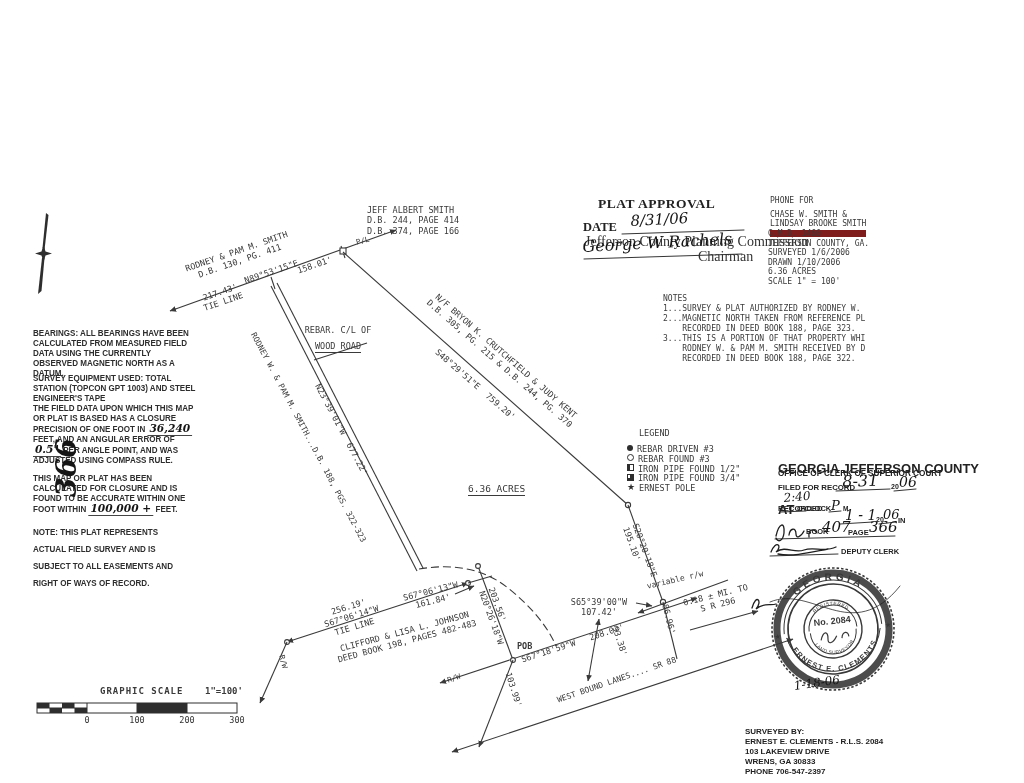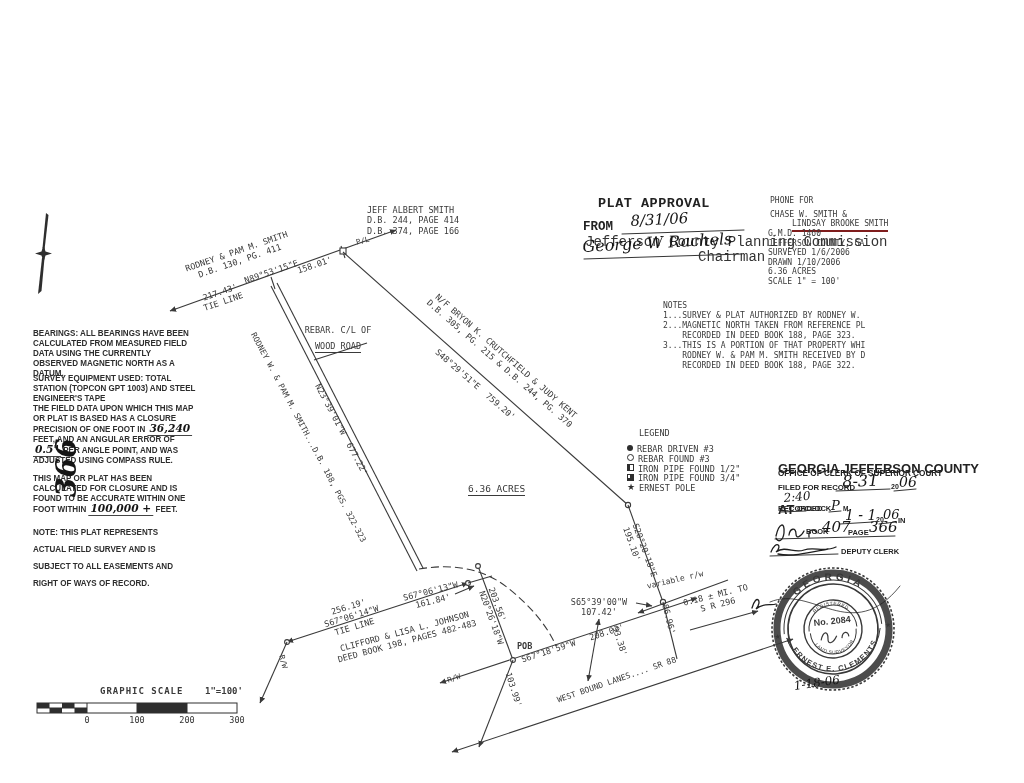--- a/index.html
+++ b/index.html
@@ -4,21 +4,21 @@
 <style>
   html,body{margin:0;padding:0;background:#ffffff;}
   #page{position:relative;width:1024px;height:783px;background:#ffffff;overflow:hidden;
         font-family:"Liberation Sans",sans-serif;}
   #overlay{position:absolute;left:0;top:0;}
   .lbl{position:absolute;transform-origin:0 0;color:#3a3a3a;}
   .mono{font-family:"DejaVu Sans Mono",monospace;font-size:8.5px;line-height:10.3px;white-space:pre;}
   .m8{font-size:8px;line-height:9.6px;}
   .ctr{text-align:center;}
   .bold{font-weight:700;}
-  .sans{font-family:Liberation Mono, monospace;}
+  .sans{font-family:Liberation Serif, serif;}
   .para{position:absolute;font-family:"Liberation Sans",sans-serif;font-weight:700;
         font-size:8.3px;line-height:9.9px;color:#2d2d2d;transform-origin:0 0;transform:scaleX(.97);}
   .hw{font-family:"DejaVu Serif",serif;font-style:italic;color:#151515;}
   .hwu{border-bottom:1px solid #444;padding:0 2px;}
   .cond{font-family:"Liberation Sans",sans-serif;font-weight:700;color:#222;}
   .sym{display:inline-block;width:6px;height:6px;margin-right:4px;vertical-align:middle;}
   .sym-dot{background:#2e2e2e;border-radius:50%;}
   .sym-circ{border:1px solid #2e2e2e;border-radius:50%;width:5px;height:5px;}
   .sym-sq12{border:1px solid #2e2e2e;width:5px;height:5px;background:linear-gradient(90deg,#2e2e2e 50%,transparent 50%);}
   .sym-sq34{border:1px solid #2e2e2e;width:5px;height:5px;background:conic-gradient(#2e2e2e 0 75%,transparent 75%);}
@@ -177,37 +177,37 @@
 S67°06'14"W
 TIE LINE</div>
   <div class="lbl mono ctr" style="left:402px;top:593px;transform:rotate(-14deg)">S67°06'13"W
 161.84'</div>
   <div class="lbl mono ctr" style="left:334px;top:645px;transform:rotate(-15deg)">CLIFFORD &amp; LISA L. JOHNSON
 DEED BOOK 198, PAGES 482-483</div>
   <div class="lbl mono" style="left:286px;top:654px;font-size:7.5px;transform:rotate(75deg)">R/W</div>
   <div class="lbl mono" style="left:446px;top:676px;font-size:7.5px;transform:rotate(-18deg)">R/W</div>
 
   <div class="lbl sans bold" style="left:598px;top:196px;font-size:13.5px;letter-spacing:.5px;color:#222">PLAT APPROVAL</div>
-  <div class="lbl sans bold" style="left:583px;top:220px;font-size:12.5px;color:#222">FROM</div>
+  <div class="lbl sans bold" style="left:583px;top:220px;font-size:12.5px;color:#222">DATE</div>
   <div class="lbl hw" style="left:630px;top:212px;font-size:15px;transform:rotate(-3deg)">8/31/06</div>
   <div class="lbl sans" style="left:585px;top:234px;font-size:14px;color:#333">Jefferson County Planning Commission</div>
   <div class="lbl hw" style="left:582px;top:237px;font-size:16px;transform:rotate(-3deg)">George W Rachels</div>
   <div class="lbl sans" style="left:698px;top:249px;font-size:14px;color:#333">Chairman</div>
 
   <div class="lbl mono m8" style="left:770px;top:196px">PHONE FOR</div>
   <div class="lbl mono m8" style="left:770px;top:210px">CHASE W. SMITH &amp;</div>
-  <div class="lbl mono m8" style="left:792px;top:219px;border-bottom:2px solid #7f1d1d;padding-bottom:1px">LINDSAY BROOKE SMITH</div>
+  <div class="lbl mono m8" style="left:770px;top:219px;border-bottom:7px solid #7f1d1d;padding-bottom:1px">LINDSAY BROOKE SMITH</div>
   <div class="lbl mono m8" style="left:768px;top:229px">G.M.D. 1460
 JEFFERSON COUNTY, GA.
 SURVEYED 1/6/2006
 DRAWN 1/10/2006
 6.36 ACRES
 SCALE 1" = 100'</div>
 
-  <div class="lbl mono m8" style="left:663px;top:301px;line-height:10px">NOTES
+  <div class="lbl mono m8" style="left:663px;top:294px;line-height:10px">NOTES
 1...SURVEY &amp; PLAT AUTHORIZED BY RODNEY W.
 2...MAGNETIC NORTH TAKEN FROM REFERENCE PL
     RECORDED IN DEED BOOK 188, PAGE 323.
 3...THIS IS A PORTION OF THAT PROPERTY WHI
     RODNEY W. &amp; PAM M. SMITH RECEIVED BY D
     RECORDED IN DEED BOOK 188, PAGE 322.</div>
 
   <div class="para" style="left:33px;top:329px;width:164px">BEARINGS: ALL BEARINGS HAVE BEEN CALCULATED FROM MEASURED FIELD DATA USING THE CURRENTLY OBSERVED MAGNETIC NORTH AS A DATUM.</div>
   <div class="para" style="left:33px;top:374px;width:176px">SURVEY EQUIPMENT USED: TOTAL STATION (TOPCON GPT 1003) AND STEEL ENGINEER'S TAPE</div>
   <div class="para" style="left:33px;top:404px;width:168px"><span>THE FIELD DATA UPON WHICH THIS MAP OR PLAT IS BASED HAS A CLOSURE PRECISION OF ONE FOOT IN </span><span class="hw hwu" style="font-size:11px">36,240</span><span> FEET, AND AN ANGULAR ERROR OF </span><span class="hw hwu" style="font-size:11px">0.5"</span><span> PER ANGLE POINT, AND WAS ADJUSTED USING COMPASS RULE.</span></div>
@@ -240,16 +240,21 @@
   <div class="lbl cond" style="left:876px;top:516px;font-size:7px">20</div>
   <div class="lbl hw" style="left:883px;top:507px;font-size:13px">06</div>
   <div class="lbl cond" style="left:898px;top:516px;font-size:7.5px">IN</div>
   <div class="lbl cond" style="left:806px;top:527px;font-size:7.5px">BOOK</div>
   <div class="lbl hw" style="left:822px;top:518px;font-size:15px">407</div>
   <div class="lbl cond" style="left:848px;top:528px;font-size:7.5px">PAGE</div>
   <div class="lbl hw" style="left:869px;top:518px;font-size:15px">366</div>
   <div class="lbl cond" style="left:841px;top:547px;font-size:7.5px">DEPUTY CLERK</div>
 
   <div class="lbl hw" style="left:793px;top:679px;font-size:12px;transform:rotate(-8deg)">1-18-06</div>
+  <div class="lbl cond" style="left:745px;top:727px;font-size:8px;line-height:10px;white-space:pre">SURVEYED BY:
+ERNEST E. CLEMENTS - R.L.S. 2084
+103 LAKEVIEW DRIVE
+WRENS, GA 30833
+PHONE 706-547-2397</div>
   <div class="lbl mono bold" style="left:100px;top:686px;font-size:9px;letter-spacing:1px">GRAPHIC SCALE</div>
   <div class="lbl mono bold" style="left:205px;top:686px;font-size:9px">1"=100'</div>
 
 </div>
 
 </body></html>

